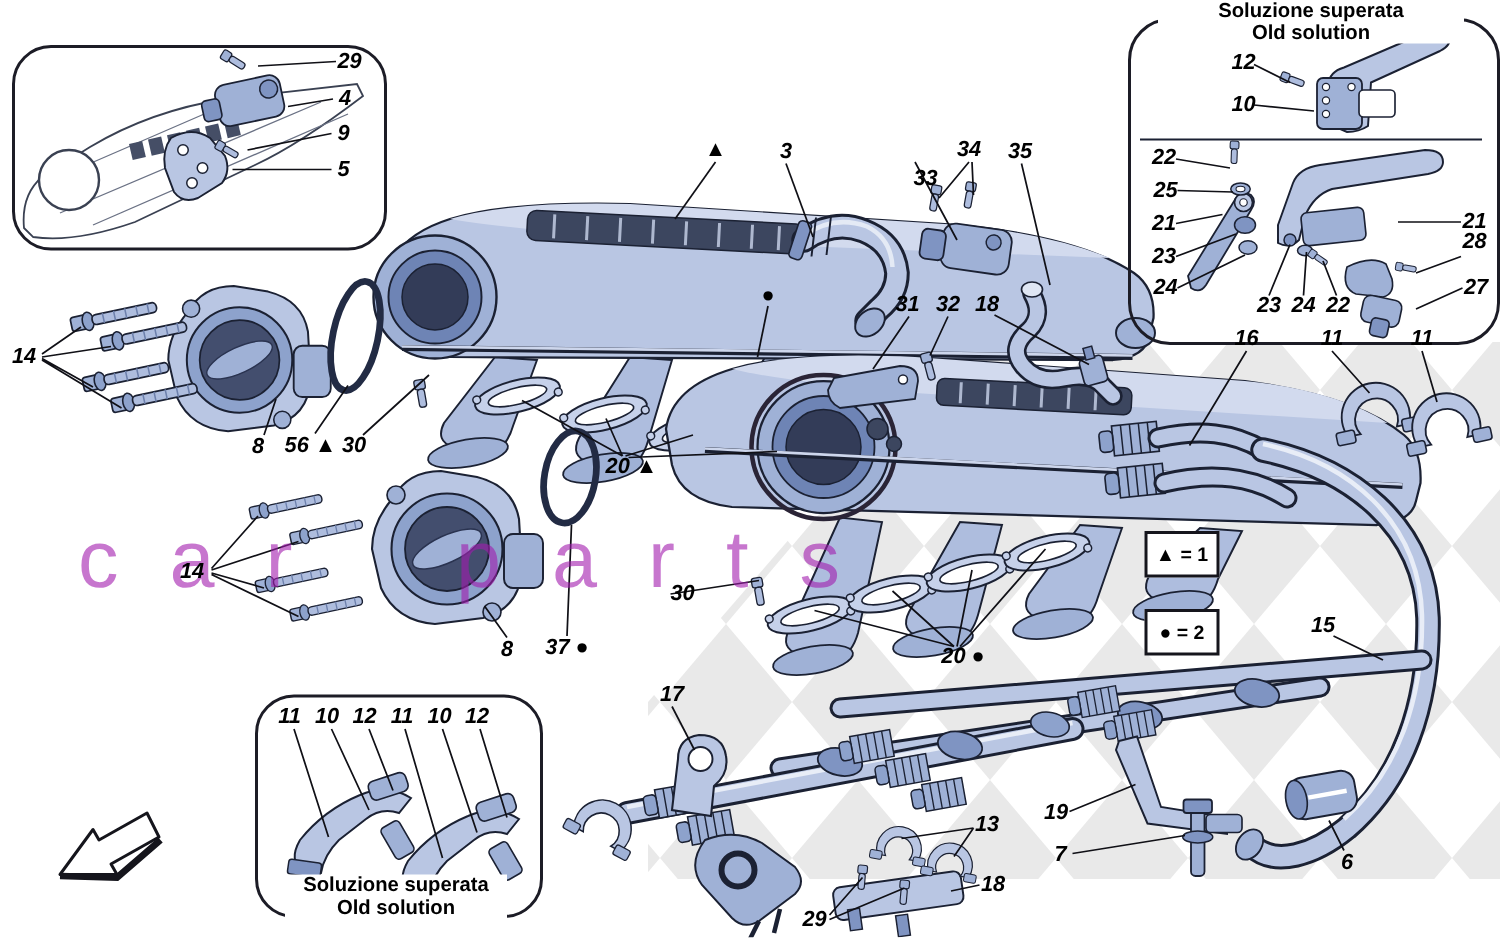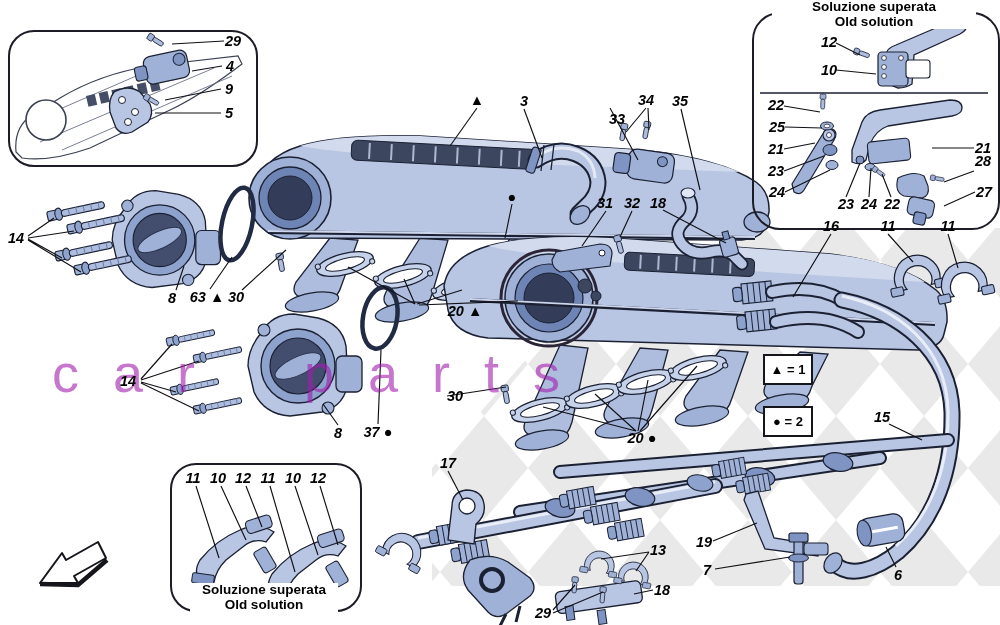--- a/index.html
+++ b/index.html
@@ -404,23 +404,23 @@
       <span class="callout" style="left: 477px; top: 100px;">▲</span>
       <span class="callout" style="left: 617px; top: 100px; margin-top: 19px;">33</span>
       <span class="callout" style="left: 646px; top: 100px;">34</span>
       <span class="callout" style="left: 680px; top: 101px;">35</span>
       <span class="callout" style="left: 512px; top: 197px;">●</span>
       <span class="callout" style="left: 605px; top: 203px;">31</span>
       <span class="callout" style="left: 632px; top: 203px;">32</span>
       <span class="callout" style="left: 658px; top: 203px;">18</span>
       <span class="callout" style="left: 16px; top: 238px;">14</span>
       <span class="callout" style="left: 172px; top: 298px;">8</span>
-      <span class="callout" style="left: 207px; top: 297px;">63 ▲</span>
+      <span class="callout" style="left: 207px; top: 297px;">56 ▲</span>
       <span class="callout" style="left: 236px; top: 297px;">30</span>
-      <span class="callout" style="left: 421px; top: 311px; margin-left: 44px;">20 ▲</span>
+      <span class="callout" style="left: 421px; top: 311px;">20 ▲</span>
       <span class="callout" style="left: 128px; top: 381px;">14</span>
       <span class="callout" style="left: 338px; top: 433px;">8</span>
       <span class="callout" style="left: 378px; top: 432px;">37 ●</span>
       <span class="callout" style="left: 455px; top: 396px;">30</span>
       <span class="callout" style="left: 831px; top: 226px;">16</span>
       <span class="callout" style="left: 888px; top: 226px;">11</span>
       <span class="callout" style="left: 948px; top: 226px;">11</span>
       <span class="callout" style="left: 882px; top: 417px;">15</span>
       <span class="callout" style="left: 642px; top: 438px;">20 ●</span>
       <span class="callout" style="left: 448px; top: 463px;">17</span>

